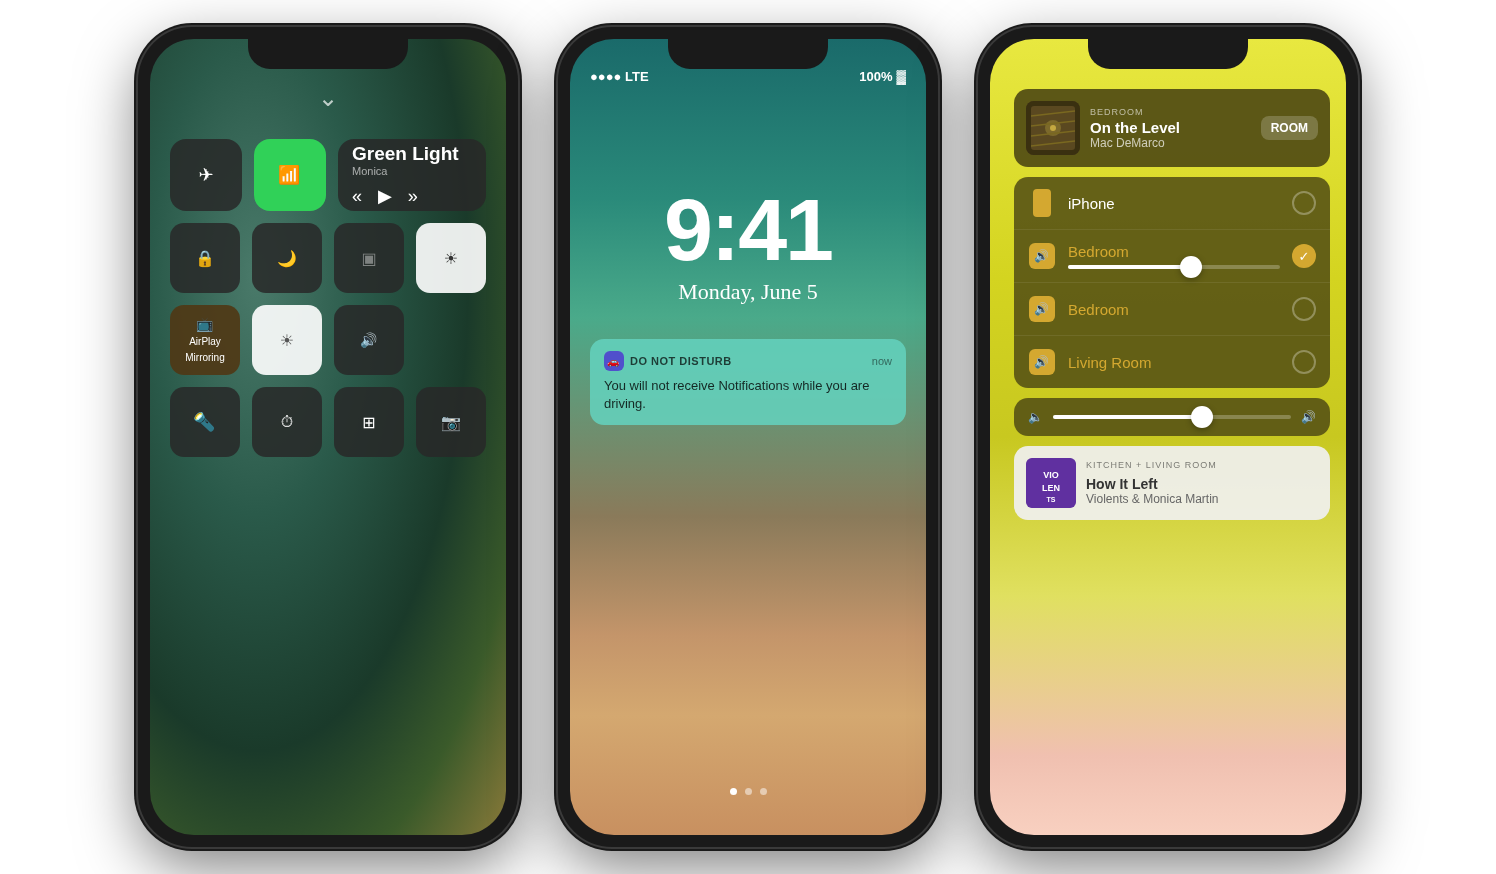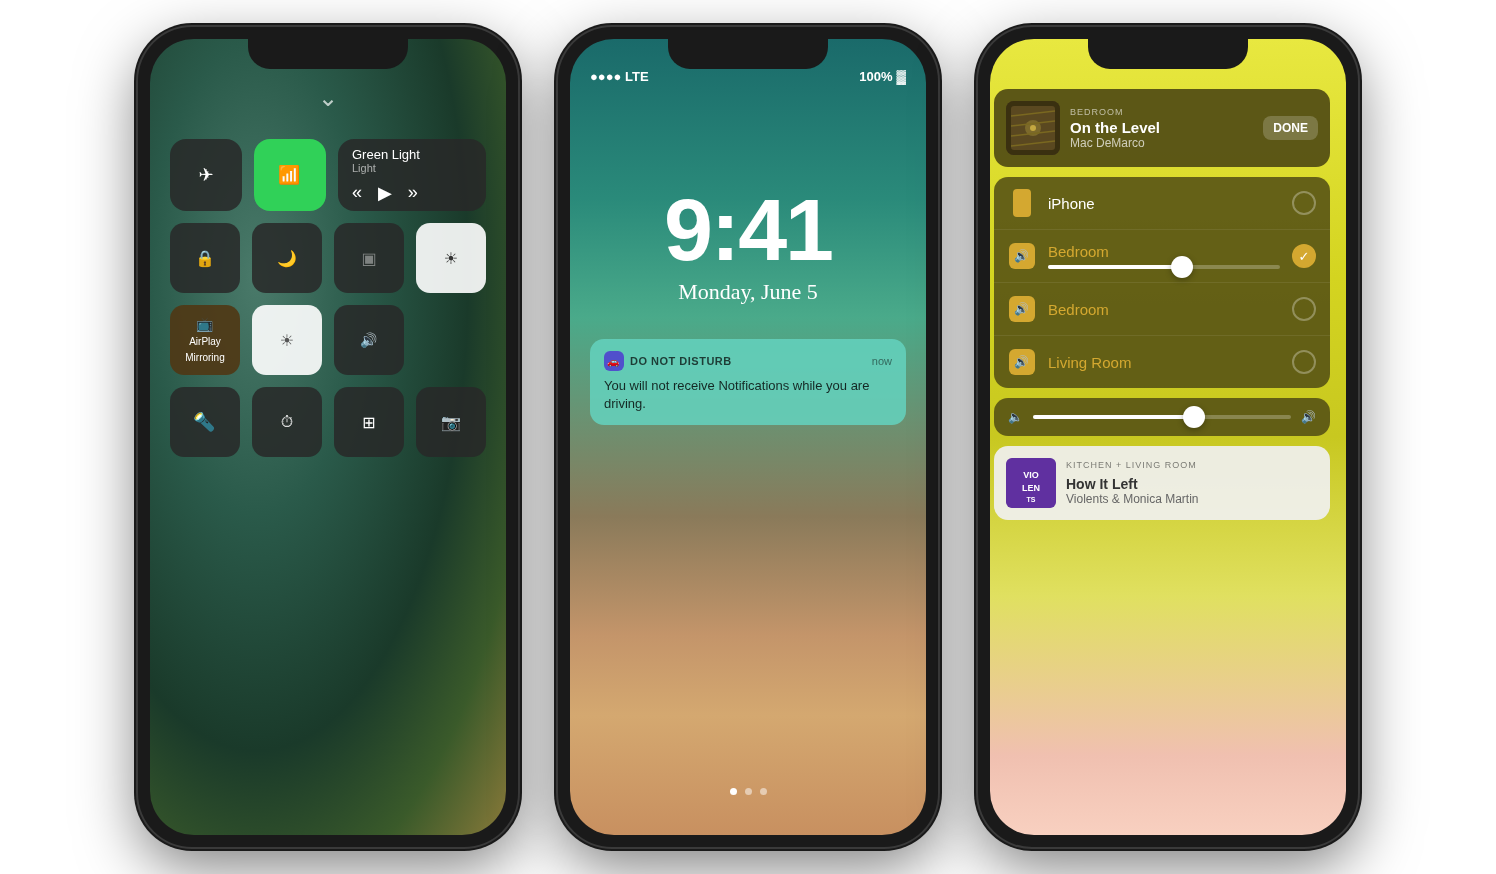--- a/index.html
+++ b/index.html
@@ -106,22 +106,22 @@
 
     .cc-tile.active-green {
       background: #30d158;
     }
     .cc-tile.active-blue {
       background: #007aff;
     }
 
     .cc-music-title {
       color: white;
-      font-size: 13px;
-      font-weight: 400;
+      font-size: 19px;
+      font-weight: 700;
     }
     .cc-music-artist {
       color: rgba(255,255,255,0.6);
       font-size: 11px;
     }
     .cc-music-controls {
       display: flex;
       gap: 16px;
       margin-top: 8px;
       align-items: center;
@@ -278,21 +278,21 @@
     .ap-bg {
       width: 100%;
       height: 100%;
       background: linear-gradient(180deg, #e8e840 0%, #d4d420 30%, #c8c820 50%, #e0e060 70%, #f0c0b0 90%, #f8d0c0 100%);
       position: relative;
     }
 
     .ap-panel {
       position: absolute;
       top: 50px;
-      left: 4px;
+      left: 24px;
       right: 16px;
     }
 
     .ap-now-playing {
       background: rgba(80,75,20,0.92);
       border-radius: 14px;
       padding: 12px;
       display: flex;
       align-items: center;
       gap: 10px;
@@ -547,21 +547,21 @@
               <div class="cc-tile cc-tile-small">
                 <span class="icon-white">✈</span>
               </div>
               <div class="cc-tile cc-tile-small active-green">
                 <span class="icon-white">📶</span>
               </div>
             </div>
           </div>
           <div class="cc-tile cc-tile-medium">
             <span class="cc-music-title">Green Light</span>
-            <span class="cc-music-artist">Light</span>
+            <span class="cc-music-artist">Monica</span>
             <div class="cc-music-controls">
               <span>«</span>
               <span>▶</span>
               <span>»</span>
             </div>
           </div>
         </div>
 
         <div class="cc-row3">
           <div class="cc-tile-sq">
@@ -671,21 +671,21 @@
               <line x1="5" y1="25" x2="49" y2="20" stroke="#7a6820" stroke-width="1.5"></line>
               <line x1="5" y1="35" x2="49" y2="30" stroke="#7a6820" stroke-width="1.5"></line>
               <line x1="5" y1="45" x2="49" y2="40" stroke="#7a6820" stroke-width="1.5"></line>
             </svg>
           </div>
           <div class="ap-song-info">
             <div class="ap-venue">BEDROOM</div>
             <div class="ap-song-title">On the Level</div>
             <div class="ap-song-artist">Mac DeMarco</div>
           </div>
-          <button class="ap-done-btn">DONE</button>
+          <button class="ap-done-btn">ROOM</button>
         </div>
 
         <div class="ap-devices">
 
           <div class="ap-device-item">
             <div class="ap-device-icon">
               <div class="phone-icon"></div>
             </div>
             <span class="ap-device-name">iPhone</span>
             <div class="ap-radio"></div>

